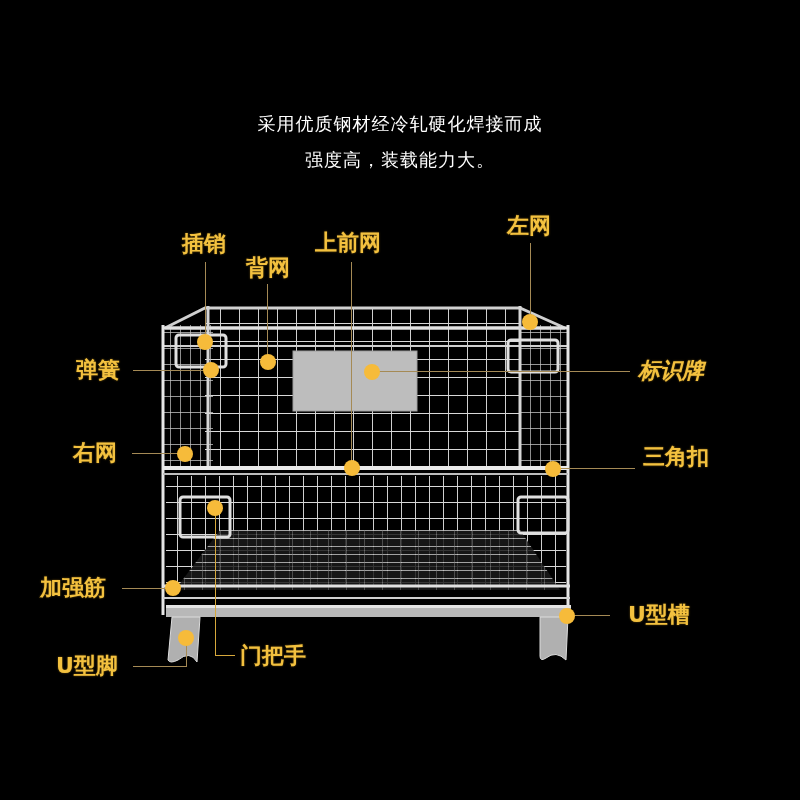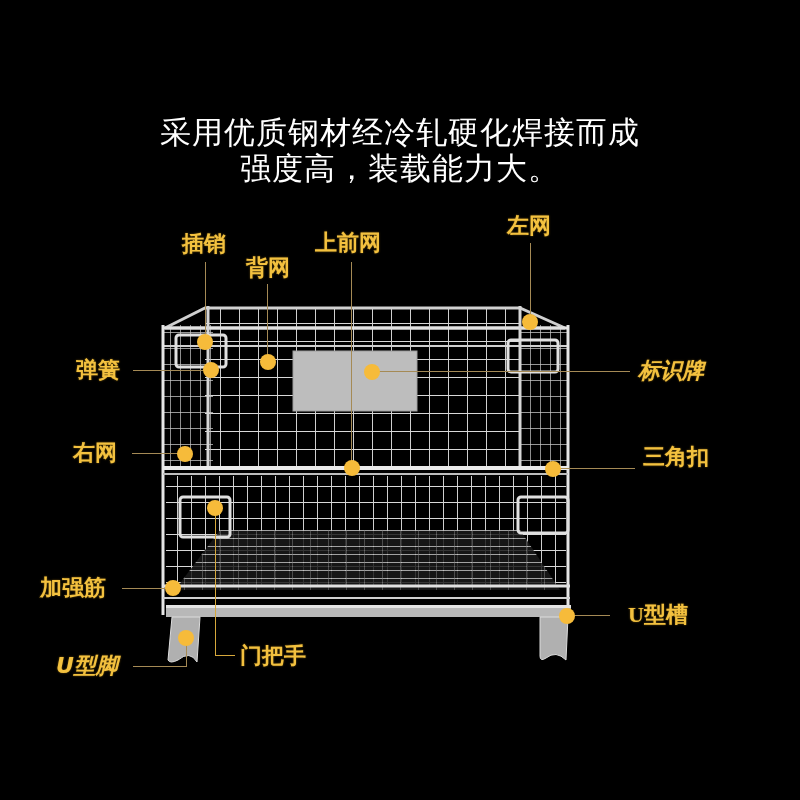--- a/index.html
+++ b/index.html
@@ -1,17 +1,17 @@
 <!DOCTYPE html>
 <html><head>
 <meta charset="utf-8">
 <style>
   html,body{margin:0;padding:0;background:#000;}
   body{width:800px;height:800px;position:relative;overflow:hidden;font-family:"DejaVu Sans","Liberation Sans",sans-serif;}
-  .headline{position:absolute;left:0;width:800px;text-align:center;color:#fff;font-size:31px;font-weight:normal;letter-spacing:1px;}
+  .headline{position:absolute;left:0;width:800px;text-align:center;color:#fff;font-size:18px;font-weight:normal;letter-spacing:1px;}
   .h1{top:112px;}
   .h2{top:148px;font-family:Liberation Serif, serif;}
   .label{position:absolute;color:#f3c13f;font-size:22px;font-weight:bold;white-space:nowrap;line-height:24px;text-shadow:0 0 2px #7a5a10;}
   .dot{position:absolute;width:16px;height:16px;border-radius:50%;background:#f6bb3a;margin-left:-8px;margin-top:-8px;z-index:5;}
   .line{position:absolute;background:#a58a55;z-index:4;}
   .cage{position:absolute;left:0;top:0;width:800px;height:800px;}
 </style>
 </head>
 <body>
 
@@ -111,15 +111,15 @@
 
 <div class="label" style="left:182px;top:234px;font-family:Liberation Mono, monospace;">插销</div>
 <div class="label" style="left:246px;top:256px;font-family:Liberation Serif, serif;">背网</div>
 <div class="label" style="left:315px;top:231px;text-align:center;">上前网</div>
 <div class="label" style="left:507px;top:214px;">左网</div>
 <div class="label" style="left:76px;top:358px;">弹簧</div>
 <div class="label" style="left:638px;top:359px;font-style:italic;">标识牌</div>
 <div class="label" style="left:73px;top:441px;">右网</div>
 <div class="label" style="left:643px;top:445px;text-align:center;">三角扣</div>
 <div class="label" style="left:40px;top:576px;">加强筋</div>
-<div class="label" style="left:628px;top:603px;font-family:Liberation Serif, serif;">U型槽</div>
-<div class="label" style="left:56px;top:654px;font-style:italic;">U型脚</div>
+<div class="label" style="left:628px;top:603px;">U型槽</div>
+<div class="label" style="left:56px;top:654px;">U型脚</div>
 <div class="label" style="left:240px;top:644px;">门把手</div>
 
 </body></html>

